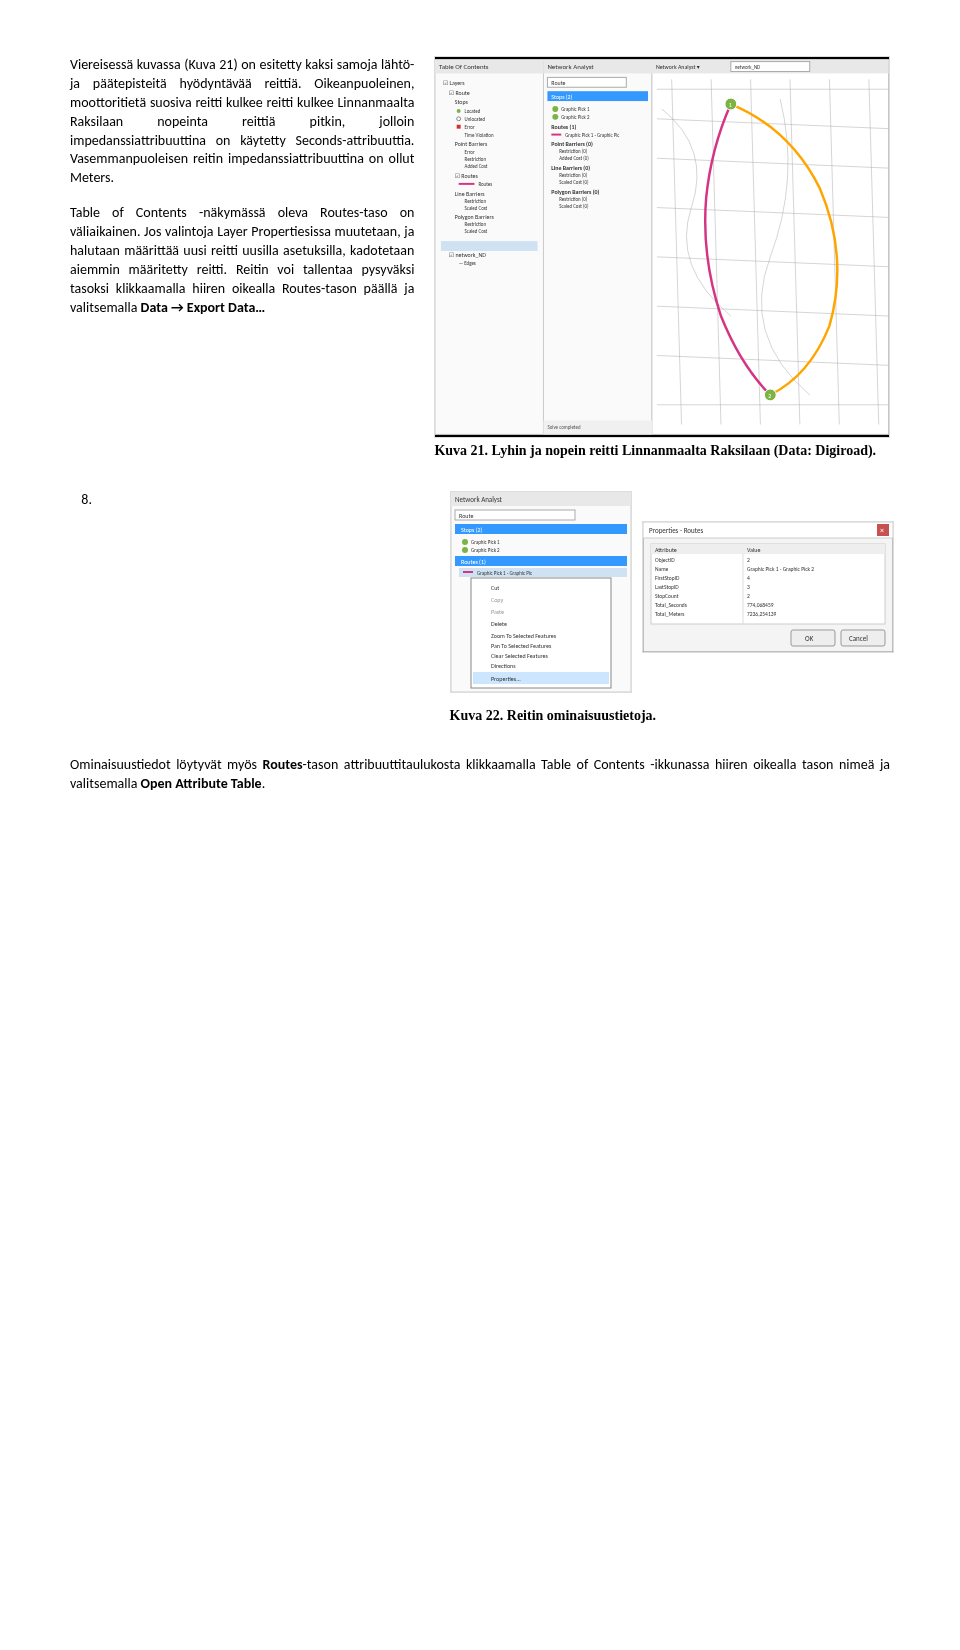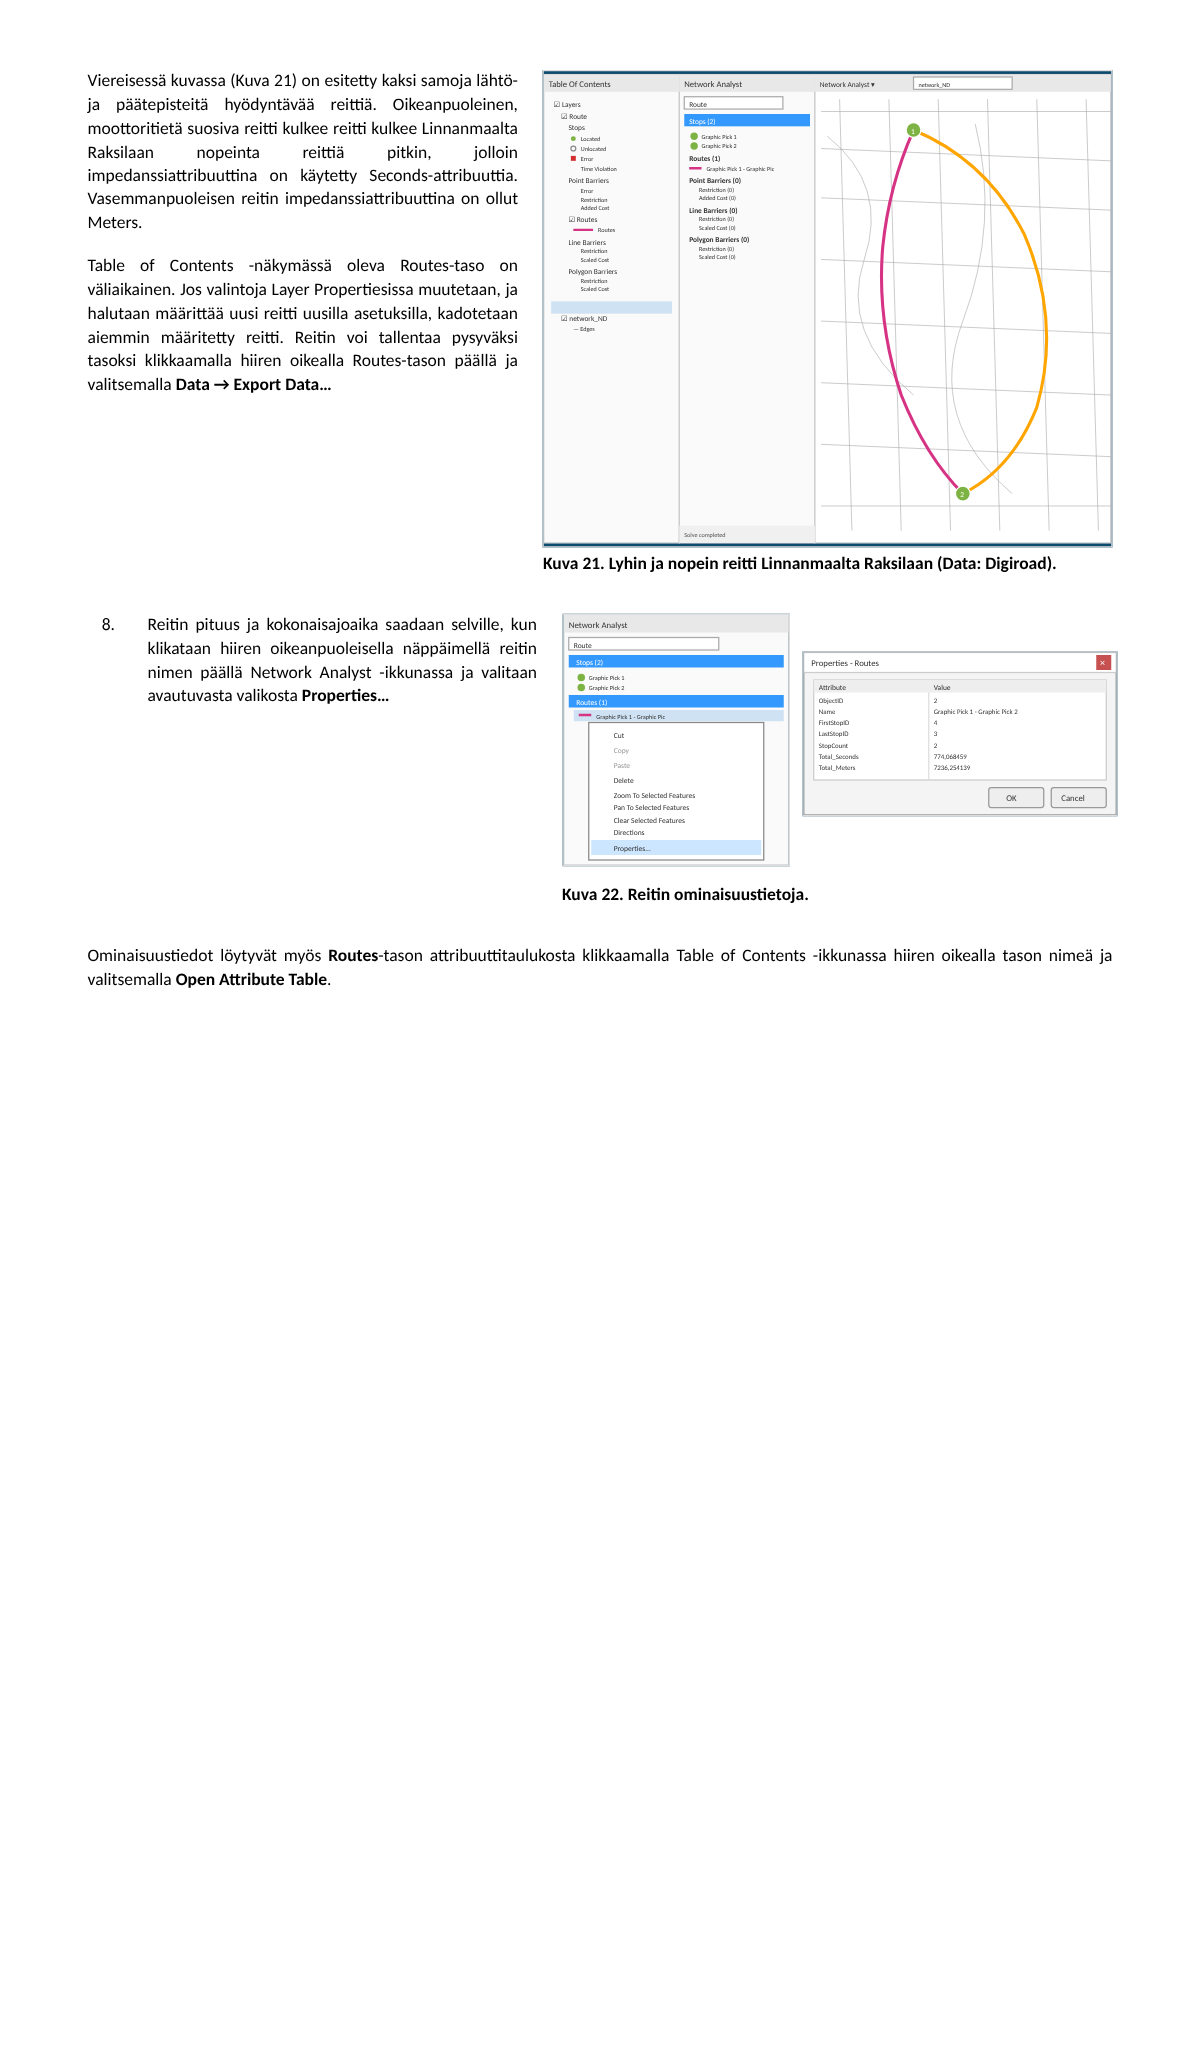--- a/index.html
+++ b/index.html
@@ -33,34 +33,35 @@
     text-align: justify;
   }
   .right-col {
     flex: 1;
   }
   .para {
     margin-bottom: 16px;
   }
   .figure {
     border: 1px solid #ddd;
-    background: #0c4a6e;
+    background: #000000;
     display: flex;
     align-items: center;
     justify-content: center;
     color: #999;
     font-size: 12px;
   }
   .fig1 {
     height: 380px;
     margin-bottom: 4px;
   }
   .caption {
     font-size: 14px;
     margin-top: 4px;
+    font-family: Liberation Serif, serif;
   }
   .caption strong {
     font-weight: bold;
   }
   .section15 {
     display: flex;
     gap: 20px;
     margin-top: 20px;
     margin-bottom: 28px;
   }
@@ -203,23 +204,20 @@
       </div>
       <div class="caption">
         <strong>Kuva 21. Lyhin ja nopein reitti Linnanmaalta Raksilaan (Data: Digiroad).</strong>
       </div>
     </div>
   </div>
 
   <div class="section15">
     <div class="num">8.</div>
     <div class="txt">
-      <div class="para">
-        <span>Reitin pituus ja kokonaisajoaika saadaan selville, kun klikataan hiiren oikeanpuoleisella näppäimellä reitin nimen päällä Network Analyst -ikkunassa ja valitaan avautuvasta valikosta </span><span class="bold">Properties…</span>
-      </div>
     </div>
     <div class="imgs">
       <div style="display:flex; align-items:flex-start;">
         <div class="figure fig2a">
           <svg viewBox="0 0 180 200" width="100%" height="100%">
             <rect x="0" y="0" width="180" height="200" fill="#fafafa" stroke="#ccc"></rect>
             <rect x="0" y="0" width="180" height="14" fill="#e8e8e8"></rect>
             <text x="4" y="10" font-size="7" fill="#333">Network Analyst</text>
             <rect x="4" y="18" width="120" height="10" fill="#fff" stroke="#aaa"></rect>
             <text x="8" y="26" font-size="6" fill="#333">Route</text>

